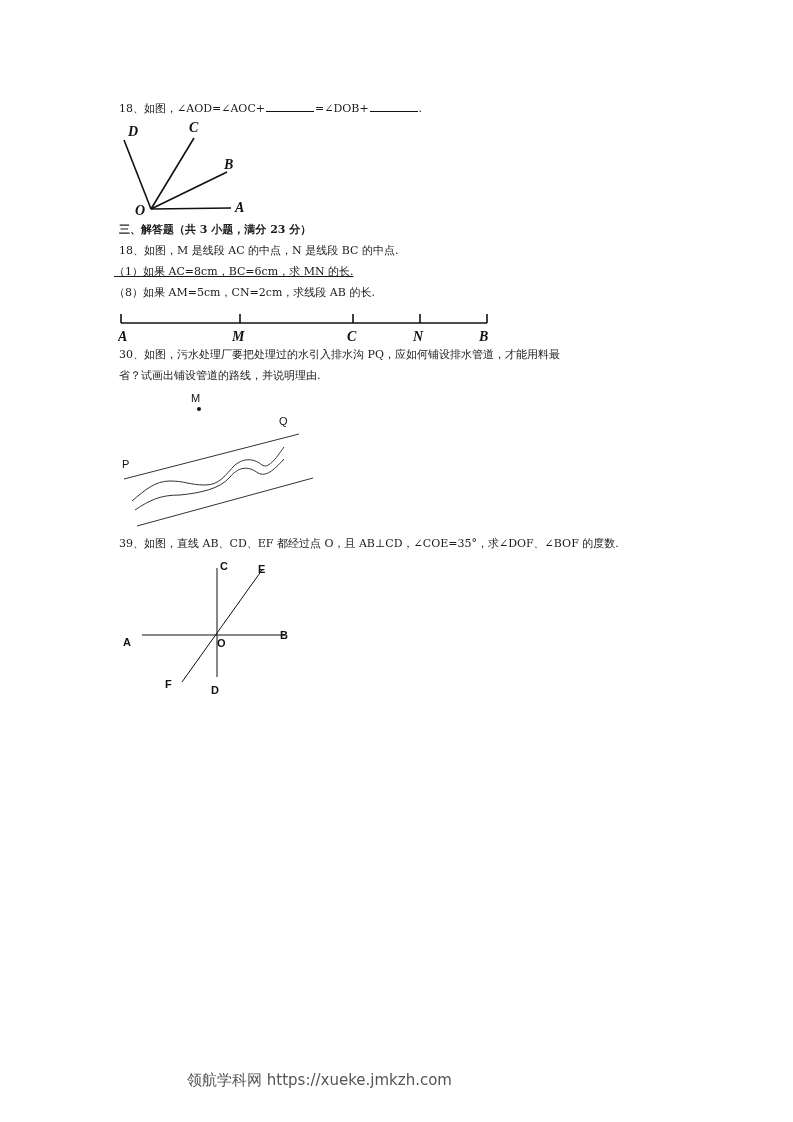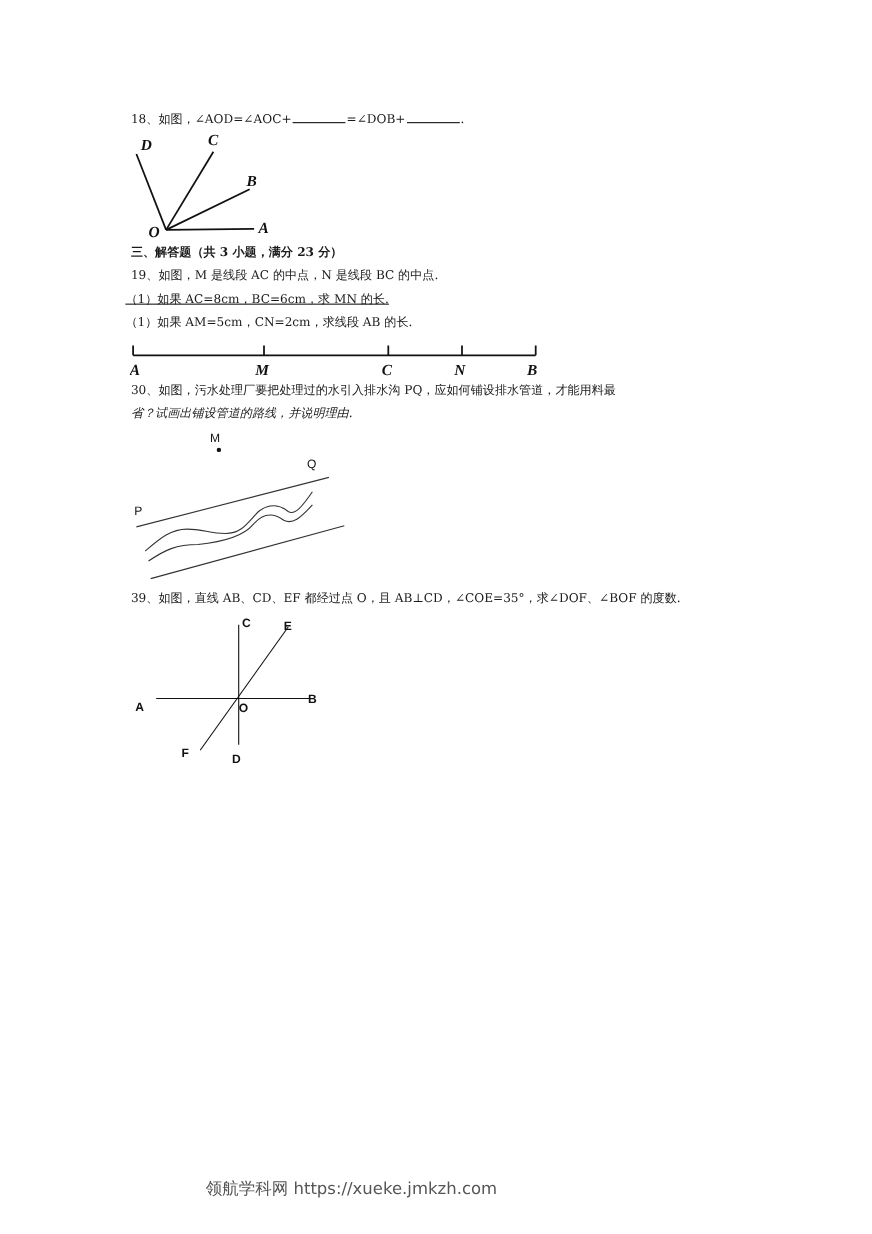--- a/index.html
+++ b/index.html
@@ -30,42 +30,42 @@
   </g>
   <text class="ital" x="18" y="18">D</text>
   <text class="ital" x="79" y="14">C</text>
   <text class="ital" x="114" y="51">B</text>
   <text class="ital" x="25" y="97">O</text>
   <text class="ital" x="125" y="94">A</text>
 </svg>
 
 <div class="line" style="top:222px;font-weight:bold;">三、解答题（共 3 小题，满分 23 分）</div>
 
-<div class="line" style="top:243px;">19、如图，M 是线段 AC 的中点，N 是线段 BC 的中点.</div>
+<div class="line" style="top:243px;">18、如图，M 是线段 AC 的中点，N 是线段 BC 的中点.</div>
 <div class="line" style="top:264px; left:114px;text-decoration:underline;">（1）如果 AC=8cm，BC=6cm，求 MN 的长.</div>
-<div class="line" style="top:285px; left:114px;">（1）如果 AM=5cm，CN=2cm，求线段 AB 的长.</div>
+<div class="line" style="top:285px; left:114px;">（8）如果 AM=5cm，CN=2cm，求线段 AB 的长.</div>
 
 <svg class="fig" style="left:118px; top:306px;" width="380" height="40">
   <g stroke="#111" stroke-width="1.6" fill="none">
     <line x1="3" y1="17" x2="369" y2="17"></line>
     <line x1="3" y1="8" x2="3" y2="17"></line>
     <line x1="122" y1="8" x2="122" y2="17"></line>
     <line x1="235" y1="8" x2="235" y2="17"></line>
     <line x1="302" y1="8" x2="302" y2="17"></line>
     <line x1="369" y1="8" x2="369" y2="17"></line>
   </g>
   <text class="ital" x="0" y="35">A</text>
   <text class="ital" x="114" y="35">M</text>
   <text class="ital" x="229" y="35">C</text>
   <text class="ital" x="295" y="35">N</text>
   <text class="ital" x="361" y="35">B</text>
 </svg>
 
 <div class="line" style="top:347px;">30、如图，污水处理厂要把处理过的水引入排水沟 PQ，应如何铺设排水管道，才能用料最</div>
-<div class="line" style="top:368px;font-style:italic;">省？试画出铺设管道的路线，并说明理由.</div>
+<div class="line" style="top:368px;">省？试画出铺设管道的路线，并说明理由.</div>
 
 <svg class="fig" style="left:110px; top:385px;" width="220" height="150">
   <circle cx="89" cy="24" r="2" fill="#111"></circle>
   <text class="sans" x="81" y="17">M</text>
   <text class="sans" x="169" y="40">Q</text>
   <text class="sans" x="12" y="83">P</text>
   <g stroke="#333" stroke-width="1" fill="none">
     <line x1="14" y1="94" x2="189" y2="49"></line>
     <line x1="27" y1="141" x2="203" y2="93"></line>
     <path d="M22,116 C35,105 45,96 60,96 C75,96 80,100 95,100 C110,100 115,90 125,80 C135,72 145,74 152,80 C158,84 165,75 174,62"></path>

